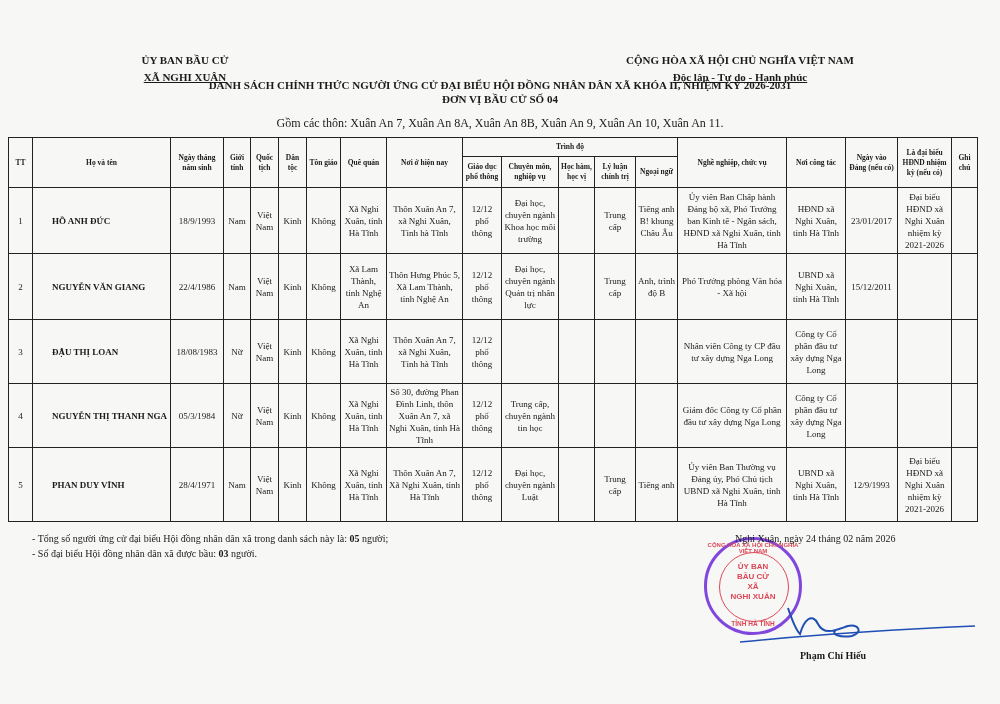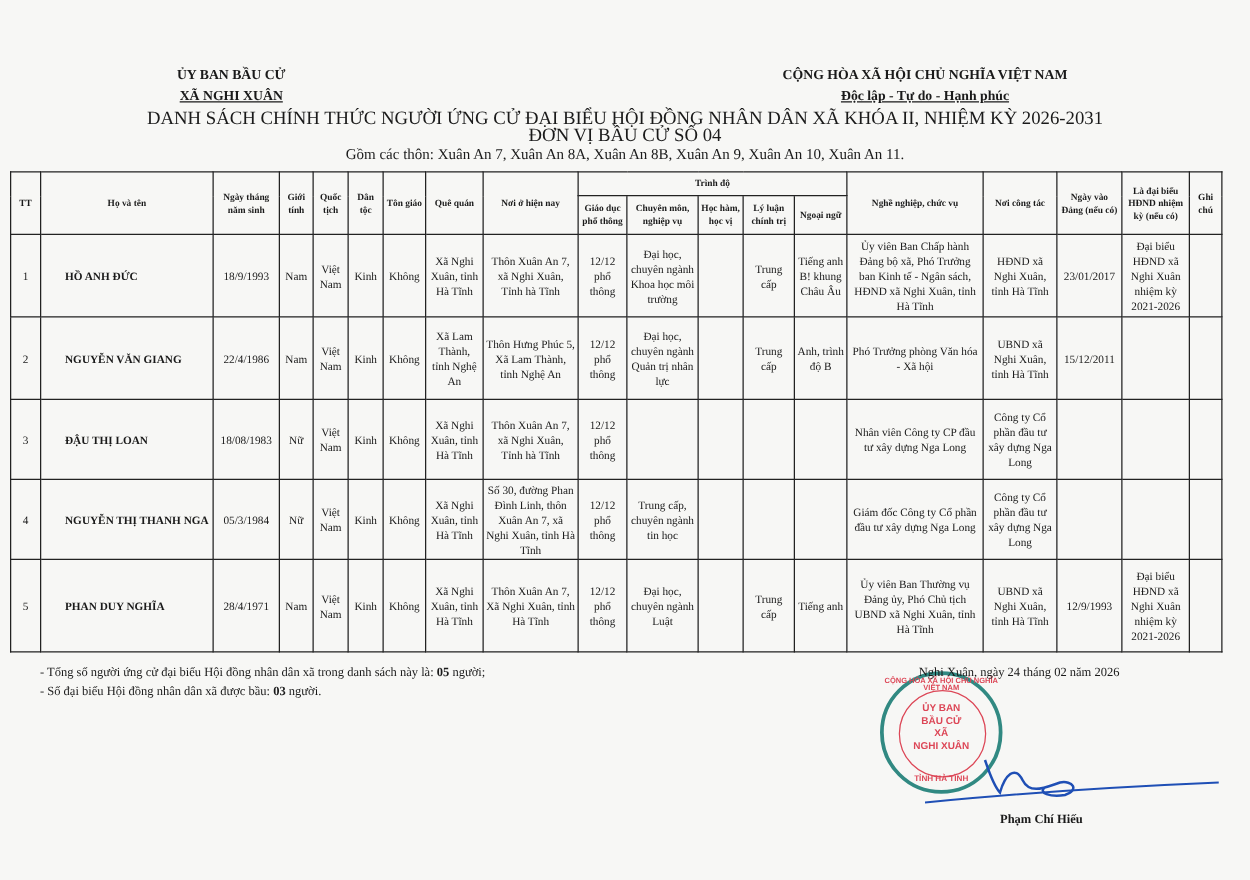--- a/index.html
+++ b/index.html
@@ -15,22 +15,22 @@
     position:absolute; left:120px; top:52px; width:130px; text-align:center;
     font-weight:bold; font-size:11px; line-height:17px;
   }
   .hdr-left .u { text-decoration:underline; text-decoration-thickness:1px; }
   .hdr-right {
     position:absolute; left:590px; top:52px; width:300px; text-align:center;
     font-weight:bold; font-size:11px; line-height:17px;
   }
   .hdr-right .u { text-decoration:underline; }
   .title {
-    position:absolute; left:100px; top:88px; width:800px; text-align:center;
-    font-weight:normal; font-size:15px; line-height:14px;
+    position:absolute; left:100px; top:78px; width:800px; text-align:center;
+    font-weight:bold; font-size:11px; line-height:14px;
   }
   .subtitle {
     position:absolute; left:100px; top:116px; width:800px; text-align:center;
     font-size:12px; line-height:15px;
   }
   table.list {
     position:absolute; left:8px; top:137px; width:969px;
     border-collapse:collapse; table-layout:fixed;
     font-size:9px; line-height:12px;
   }
@@ -55,21 +55,21 @@
   }
   .sign-org {
     position:absolute; left:770px; top:549px; width:150px; text-align:center;
     font-weight:bold; font-size:10px; line-height:14px;
   }
   .sign-name {
     position:absolute; left:800px; top:650px; font-weight:bold; font-size:10px;
   }
   .stamp {
     position:absolute; left:704px; top:537px; width:98px; height:98px;
-    border:3px solid #0f766e; border-radius:50%; box-sizing:border-box;
+    border:3px solid #6d28d9; border-radius:50%; box-sizing:border-box;
     color:#d8283b; opacity:0.85;
   }
   .stamp .inner {
     position:absolute; left:12px; top:12px; width:68px; height:68px;
     border:1.5px solid #d8283b; border-radius:50%;
   }
   .stamp .txt {
     position:absolute; left:0; top:22px; width:92px; text-align:center;
     font-family:"Liberation Sans", sans-serif; font-weight:bold; font-size:8px; line-height:10px;
   }
@@ -232,21 +232,21 @@
         <td></td>
         <td></td>
         <td>Giám đốc Công ty Cổ phần đầu tư xây dựng Nga Long</td>
         <td>Công ty Cổ phần đầu tư xây dựng Nga Long</td>
         <td></td>
         <td></td>
         <td></td>
       </tr>
       <tr class="r5">
         <td class="num">5</td>
-        <td class="name">PHAN DUY NGHĨA</td>
+        <td class="name">PHAN DUY VĨNH</td>
         <td>28/4/1971</td>
         <td>Nam</td>
         <td>Việt Nam</td>
         <td>Kinh</td>
         <td>Không</td>
         <td>Xã Nghi Xuân, tỉnh Hà Tĩnh</td>
         <td>Thôn Xuân An 7, Xã Nghi Xuân, tỉnh Hà Tĩnh</td>
         <td>12/12 phổ thông</td>
         <td>Đại học, chuyên ngành Luật</td>
         <td></td>

